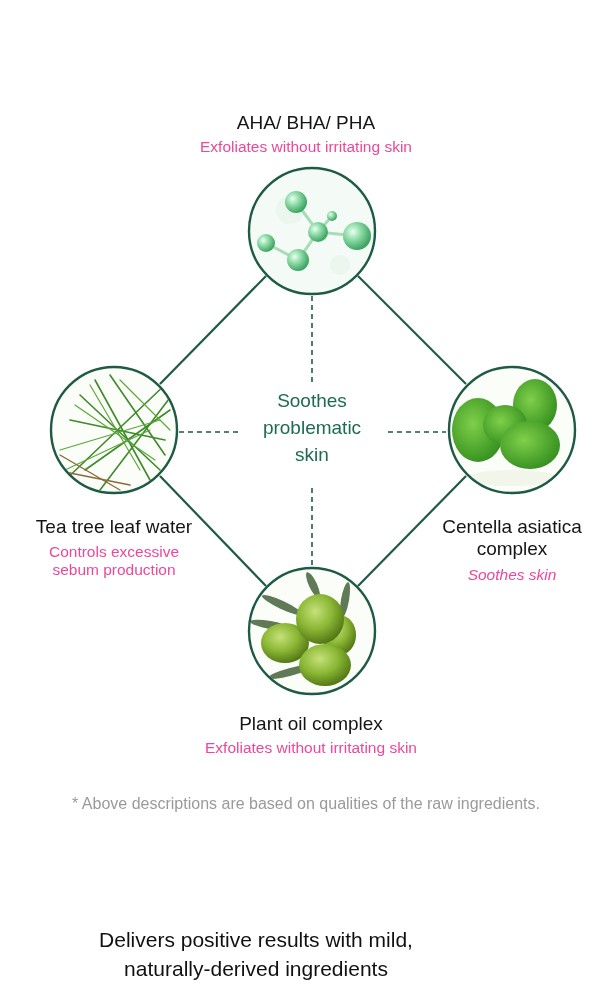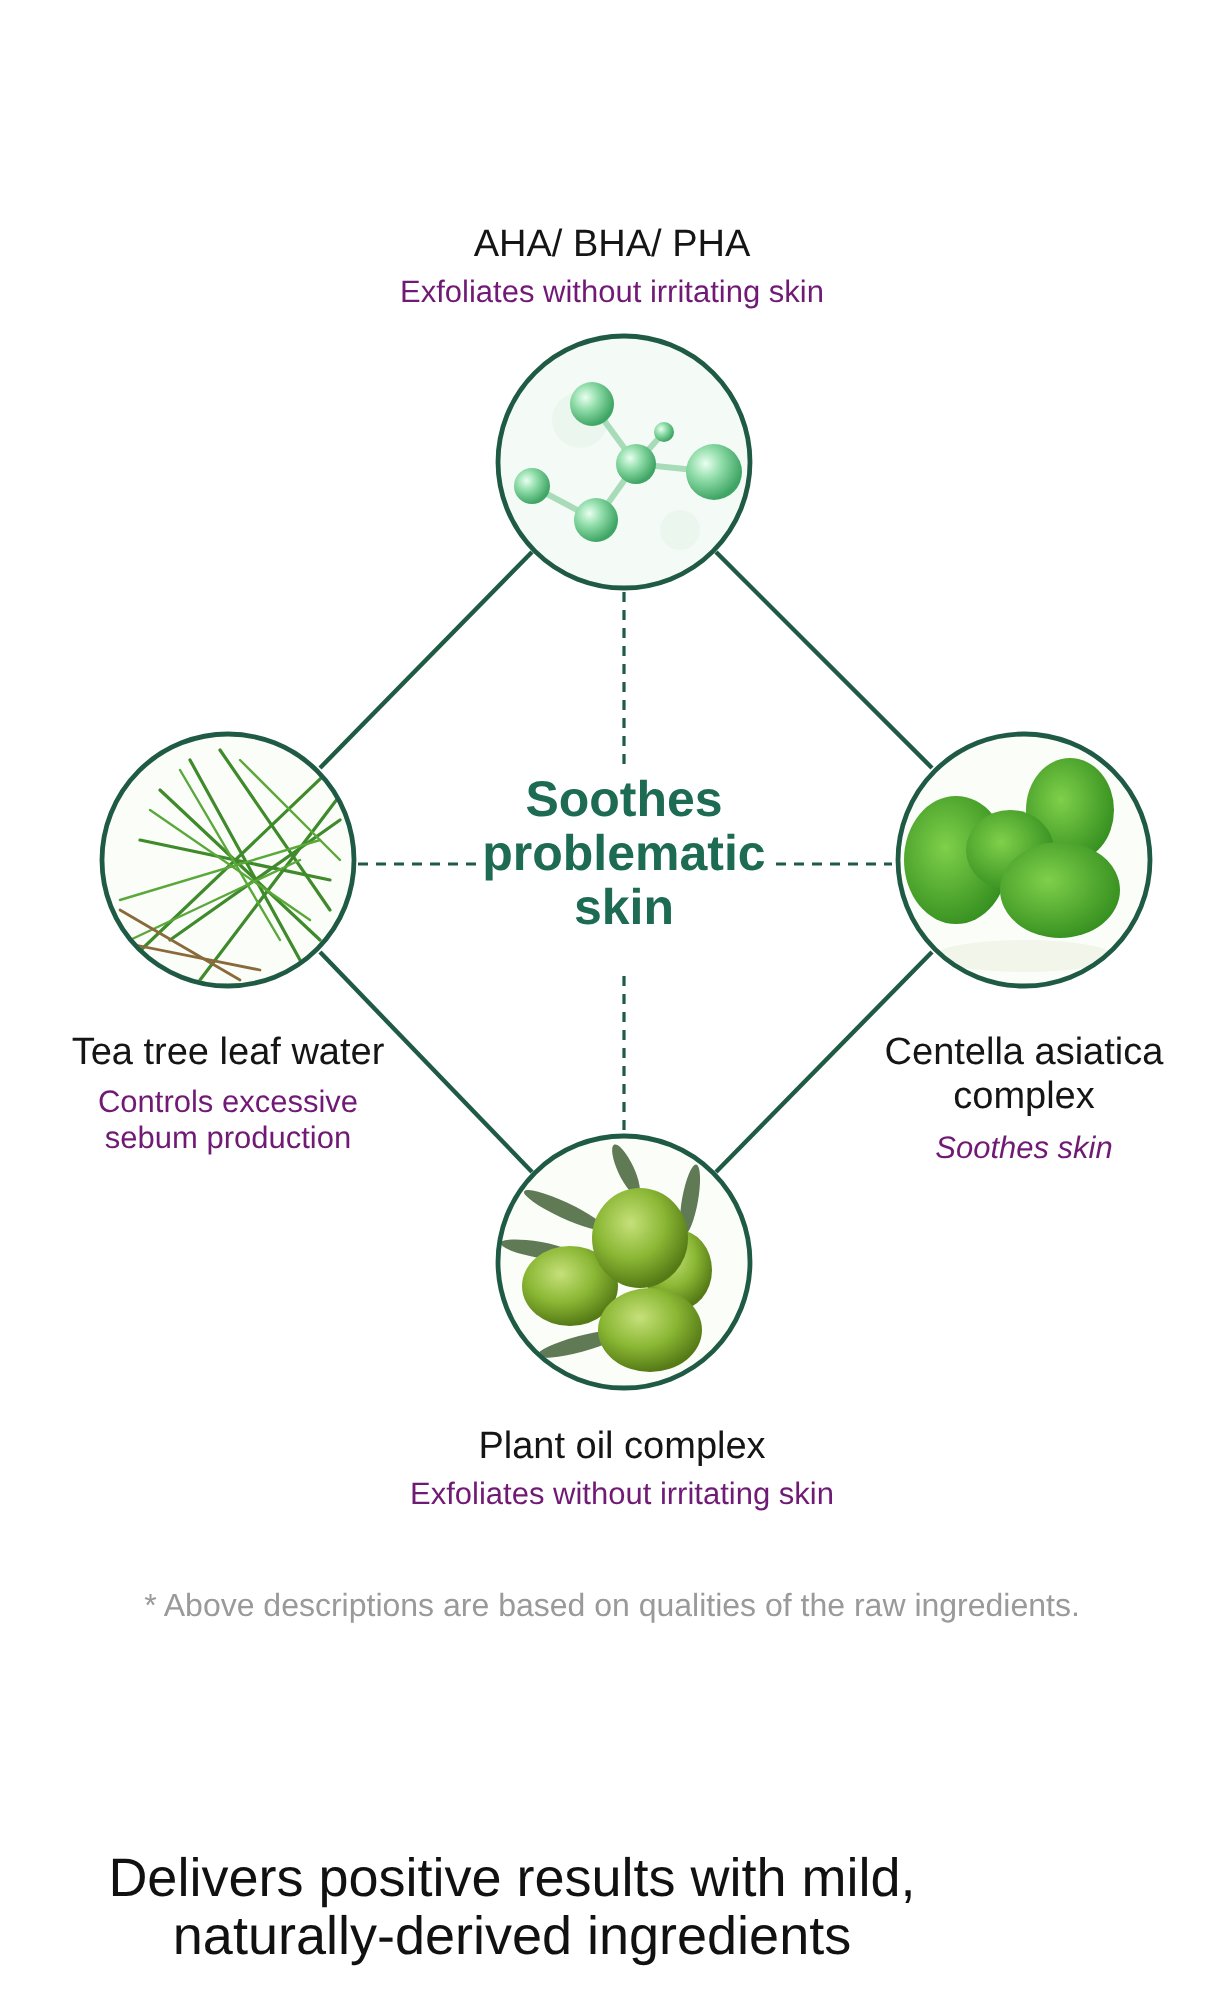--- a/index.html
+++ b/index.html
@@ -1,24 +1,24 @@
 <!DOCTYPE html>
 <html><head>
 <meta charset="utf-8">
 <style>
   html,body{margin:0;padding:0;background:#fff;}
   body{width:612px;height:997px;position:relative;overflow:hidden;font-family:"Liberation Sans","DejaVu Sans",sans-serif;color:#111;}
   .abs{position:absolute;}
   .center{text-align:center;}
   .title{font-size:19px;color:#151515;line-height:22px;}
-  .desc{font-size:15.5px;color:#701a75;line-height:18px;}
+  .desc{font-size:15.5px;color:#ec4899;line-height:18px;}
   svg.diagram{position:absolute;left:0;top:0;}
-  .hub{position:absolute;left:232px;top:387px;width:160px;text-align:center;font-weight:bold;font-size:25px;line-height:27px;color:#1d6b52;}
+  .hub{position:absolute;left:232px;top:387px;width:160px;text-align:center;font-weight:normal;font-size:19px;line-height:27px;color:#1d6b52;}
   .note{position:absolute;left:0;width:612px;top:795px;text-align:center;font-size:16px;color:#9a9a9a;}
-  .tagline{position:absolute;left:0;width:512px;top:925px;text-align:center;font-size:27px;line-height:29px;color:#111;}
+  .tagline{position:absolute;left:0;width:512px;top:925px;text-align:center;font-size:21px;line-height:29px;color:#111;}
 </style>
 </head>
 <body>
 
 <svg class="diagram" width="612" height="997" viewBox="0 0 612 997">
   <defs>
     <radialGradient id="ball" cx="35%" cy="35%" r="65%">
       <stop offset="0%" stop-color="#e9fff0"></stop>
       <stop offset="45%" stop-color="#8fdca8"></stop>
       <stop offset="100%" stop-color="#3fa565"></stop>

